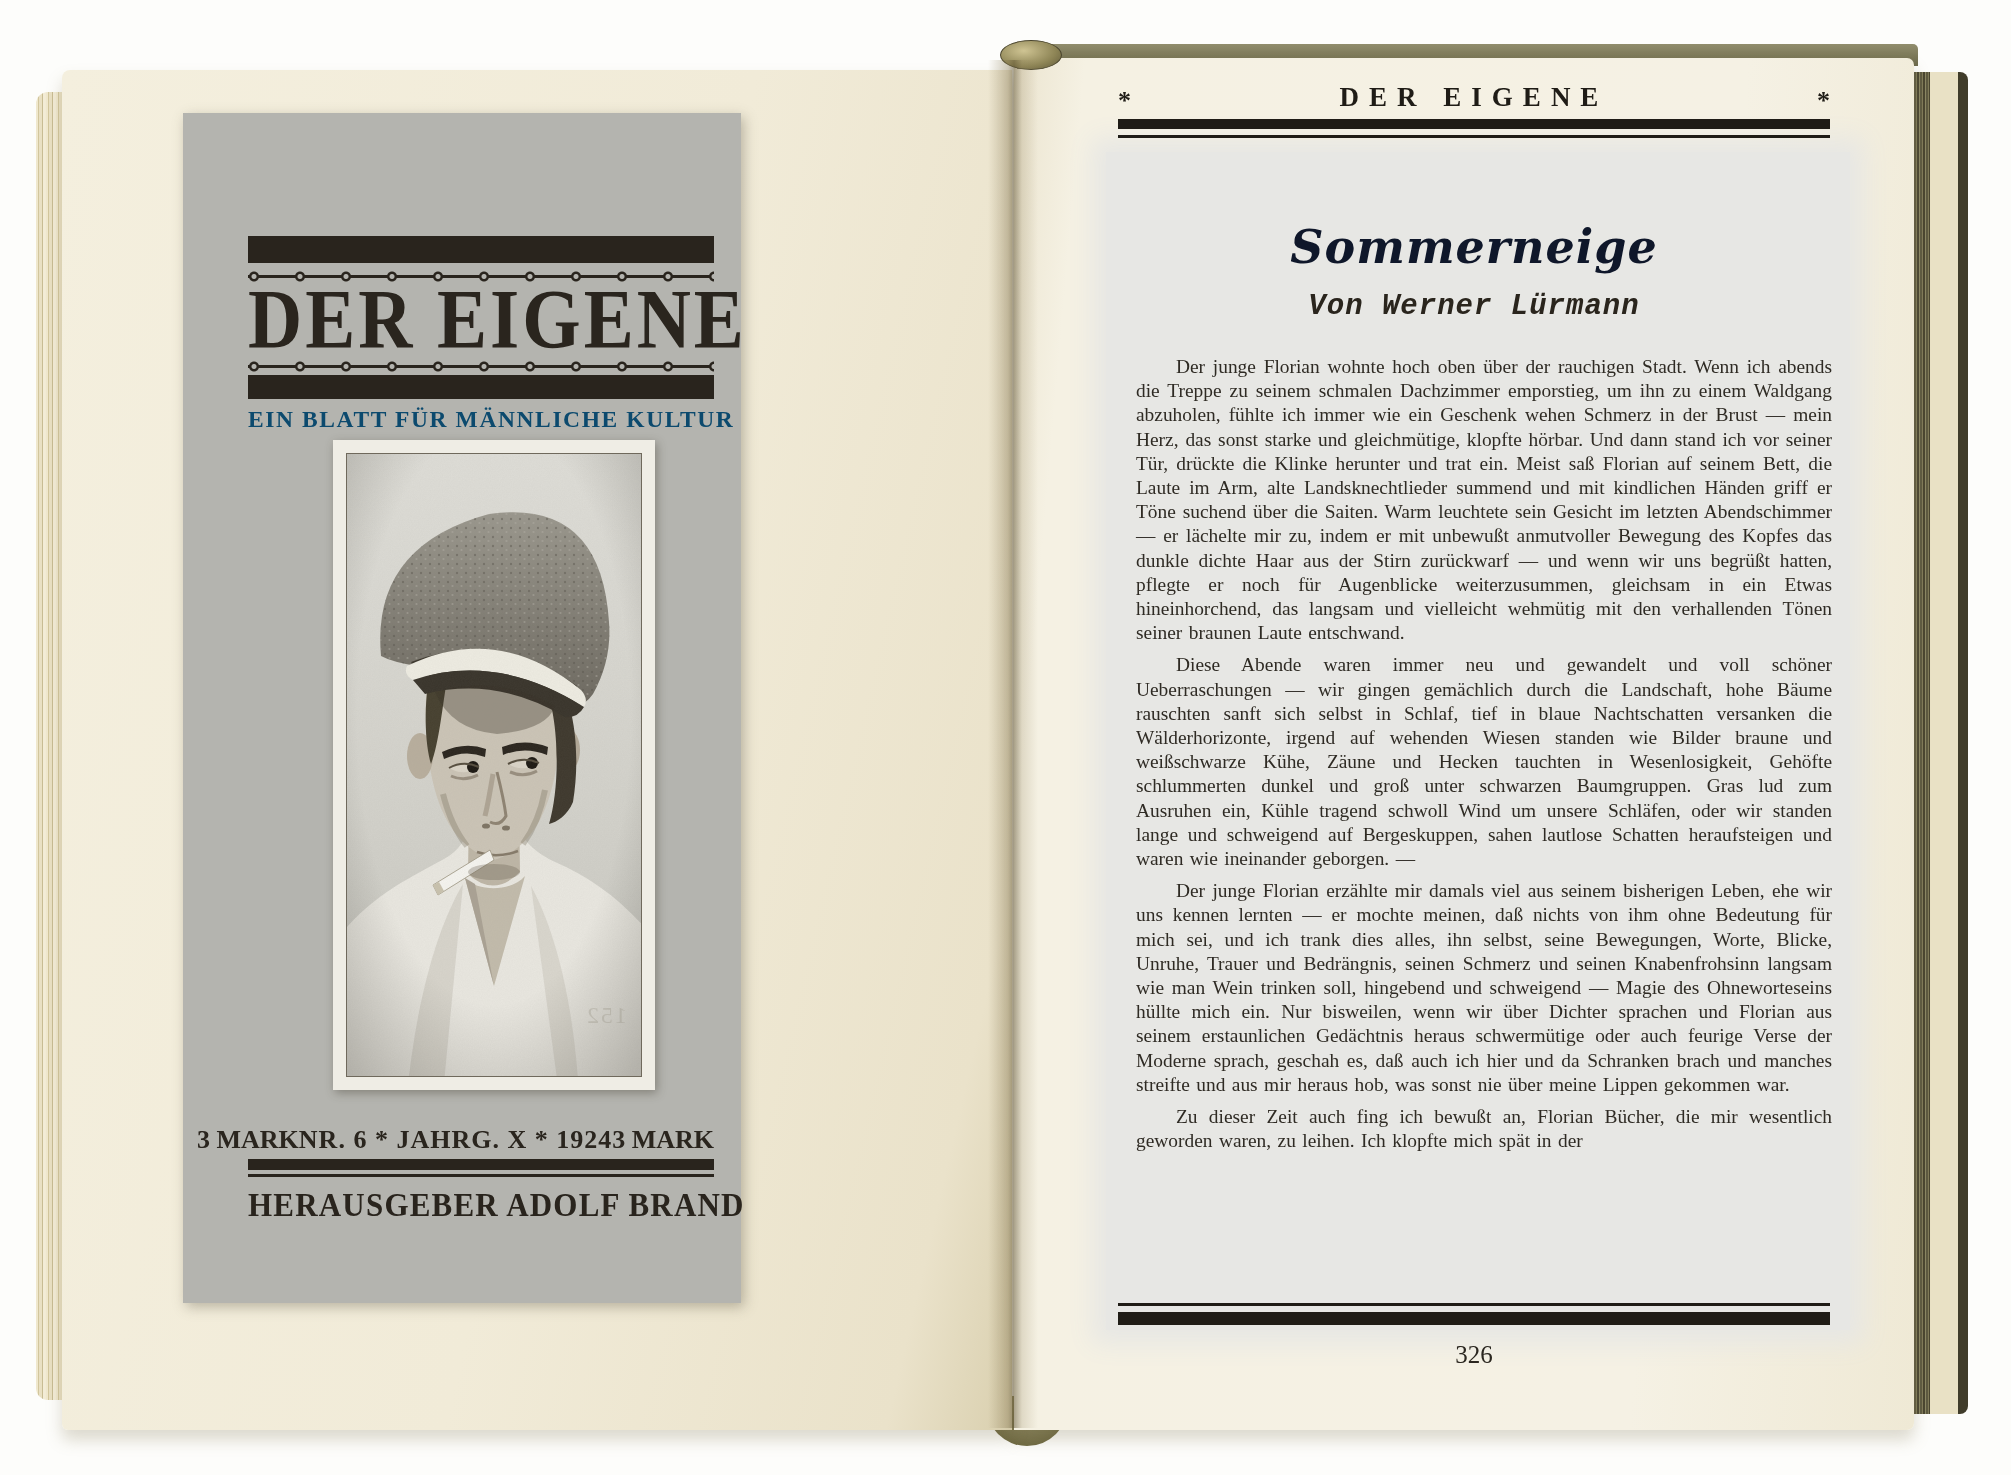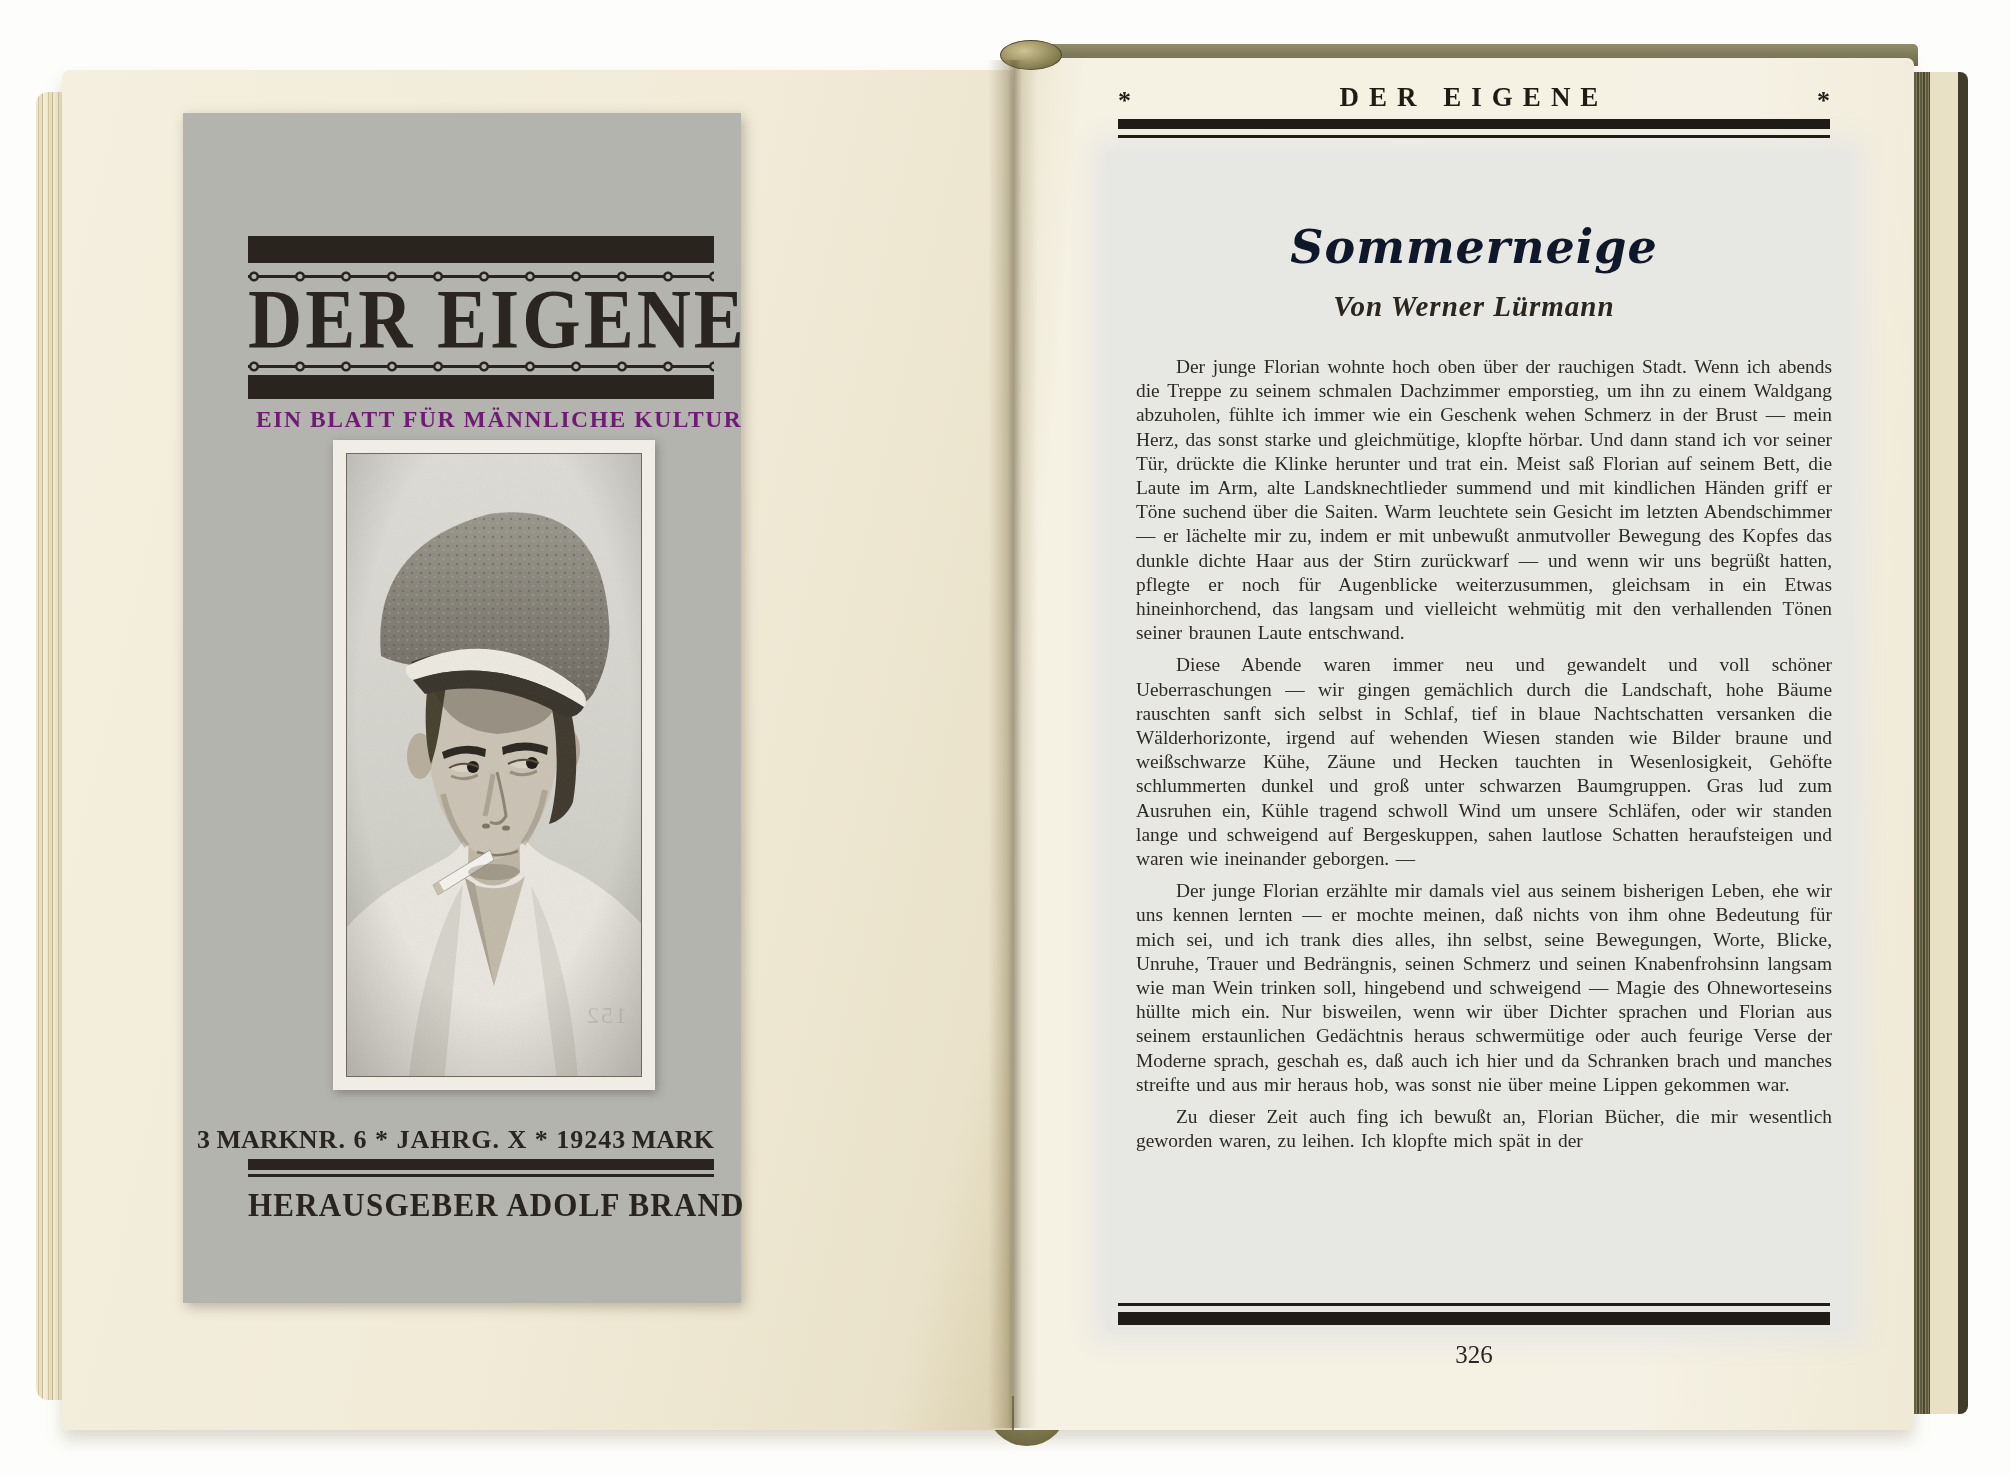--- a/index.html
+++ b/index.html
@@ -84,23 +84,23 @@
   }
   .beaded-1{top:157px;}
   .beaded-2{top:247px;}
   .masthead{
     position:absolute;top:164px;left:0;width:466px;
     font-weight:bold;font-size:75px;line-height:1;letter-spacing:3px;
     color:#2a251e;text-align:center;white-space:nowrap;
     transform:scaleY(1.12);transform-origin:top center;
   }
   .cover-subtitle{
-    position:absolute;top:293px;left:8px;width:466px;
+    position:absolute;top:293px;left:0;width:466px;
     font-weight:bold;font-size:23.5px;letter-spacing:1.6px;
-    color:#701a75;text-align:right;white-space:nowrap;
+    color:#0c4a6e;text-align:right;white-space:nowrap;
   }
   .photo-frame{
     position:absolute;top:327px;left:85px;width:322px;height:650px;
     background:#efede5;
     box-shadow:2px 3px 9px rgba(60,55,42,.4);
   }
   .photo-inner{
     position:absolute;left:14px;top:14px;width:294px;height:622px;
     outline:1px solid #6f695c;background:#d3d2cc;overflow:hidden;
   }
@@ -146,21 +146,21 @@
     box-shadow:0 0 24px 14px #e7e7e4;
   }
   .article-title{
     position:absolute;left:1118px;top:220px;width:712px;z-index:3;
     font-family:"DejaVu Serif","Liberation Serif",serif;
     font-style:italic;font-weight:bold;font-size:46px;
     text-align:center;color:#0f172a;letter-spacing:1px;
   }
   .article-byline{
     position:absolute;left:1118px;top:290px;width:712px;z-index:3;
-    font-family:Liberation Serif, serif;
+    font-family:Liberation Mono, monospace;
     font-style:italic;font-weight:600;font-size:29px;
     text-align:center;color:#2a251d;letter-spacing:1px;
   }
   .article-body{
     position:absolute;left:1128px;top:347px;width:712px;height:952px;z-index:3;
     font-size:19.4px;line-height:24.2px;text-align:justify;
     word-spacing:1.6px;color:#2f2b24;overflow:hidden;
   }
   .article-body p{margin:8px;text-indent:40px;}
   .foot-rule-thin {position:absolute;left:1118px;top:1303px;width:712px;height:3px;background:#1f1c16;z-index:3;}

